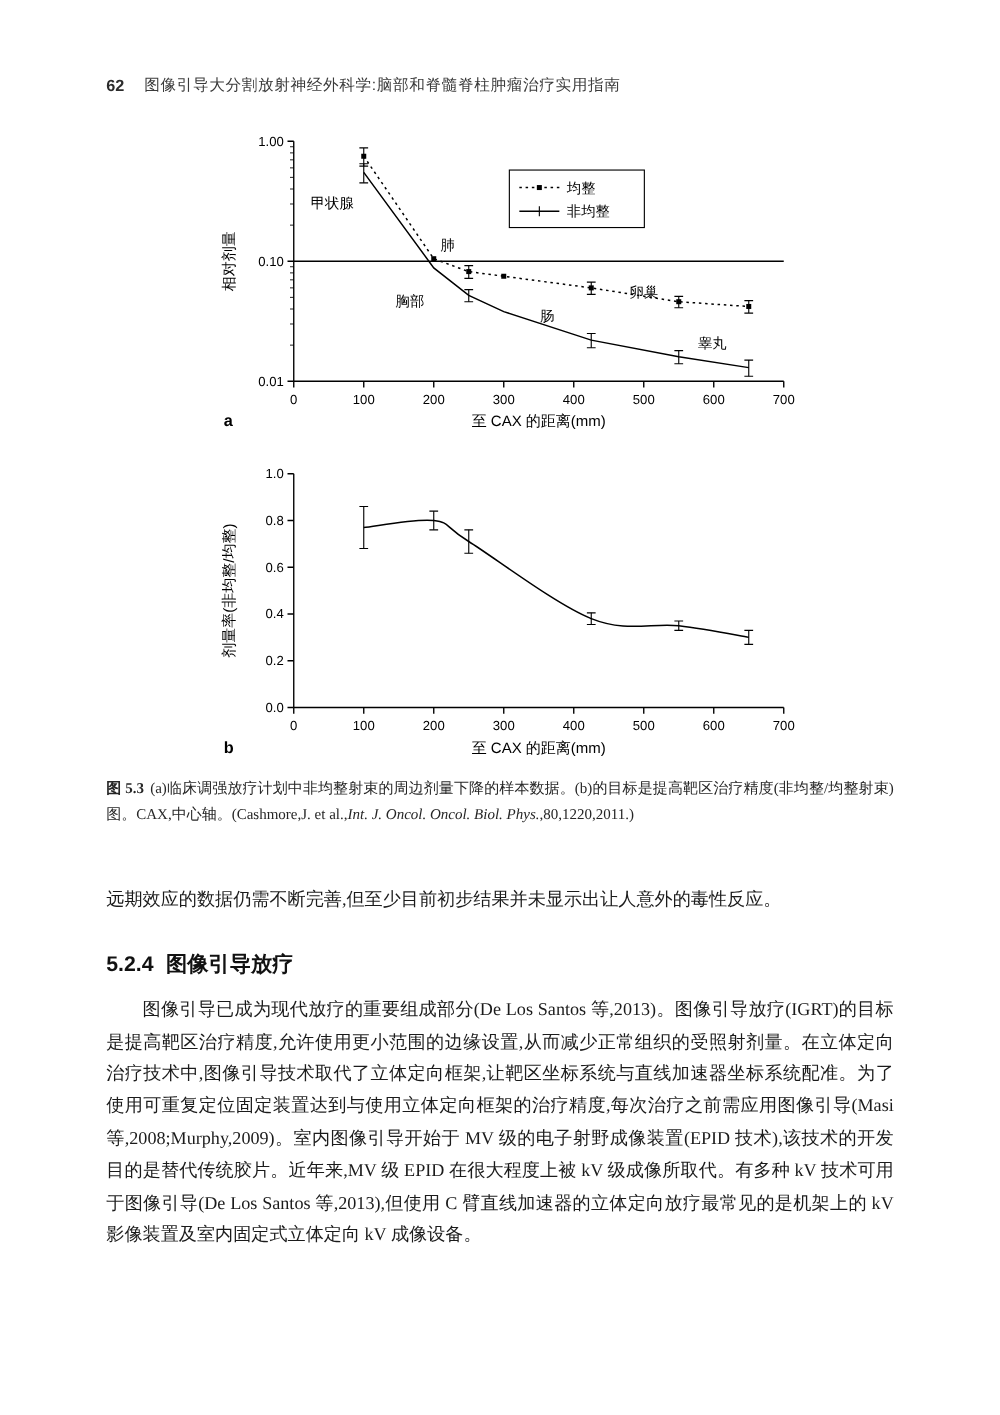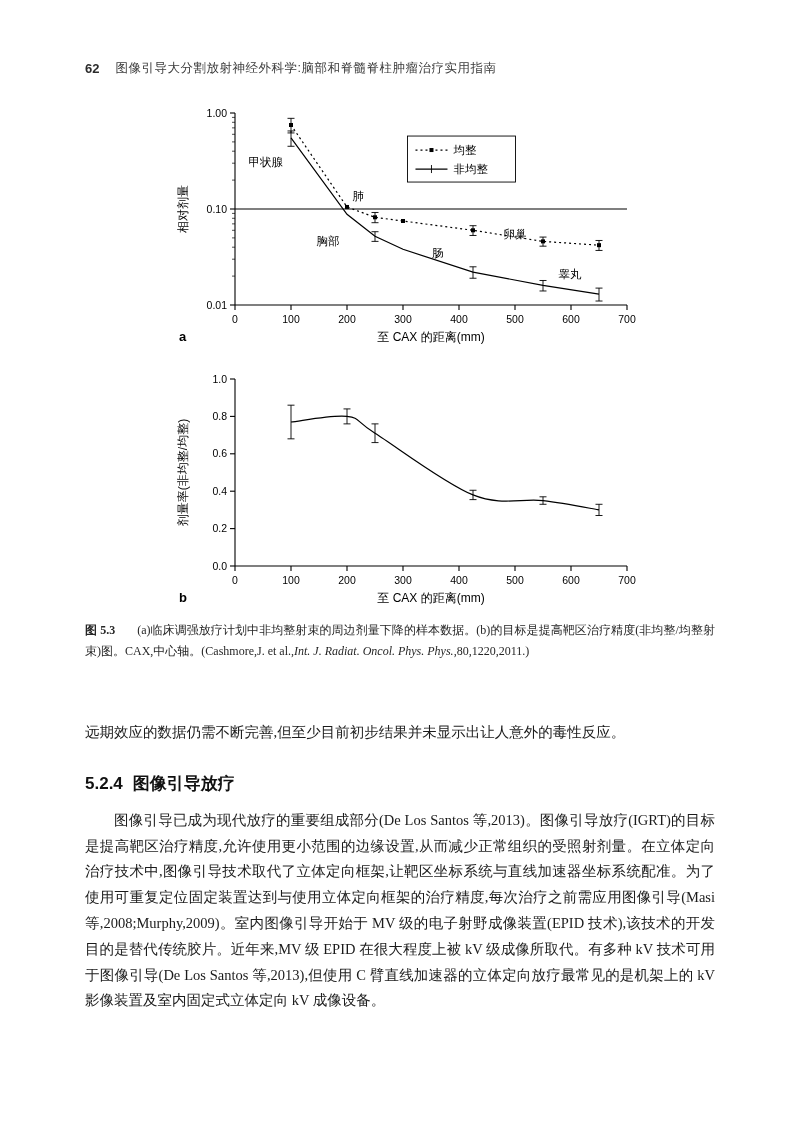--- a/index.html
+++ b/index.html
@@ -7,23 +7,23 @@
   body{width:800px;height:1132px;font-family:"Liberation Serif",serif;color:#1d1d1d;overflow:hidden}
   .page{padding:60px 85px 0 85px;width:800px;height:1132px}
   .header{display:flex;align-items:center;gap:16px;font-family:"Liberation Sans",sans-serif;
           font-size:12.5px;color:#3b3b3b;margin-bottom:22px}
   .pagenum{font-weight:bold;font-size:13px;color:#2c2c2c}
   .htitle{letter-spacing:.5px}
   .figure-block{margin-bottom:10px}
   .chart{display:block;margin-left:88px}
   .chart + .chart{margin-top:16px}
   .caption{font-size:12px;line-height:1.75;color:#262626;margin-top:10px;text-align:justify}
-  .caption b{margin-right:22px}
+  .caption b{margin-right:5px}
   .bodyp{font-size:14.5px;line-height:1.78;text-align:justify;color:#1b1b1b}
-  .cont{margin-top:58px}
+  .cont{margin-top:46px}
   .section-h{font-family:Liberation Sans, sans-serif;font-size:17px;font-weight:bold;
              color:#111;margin-top:26px;margin-bottom:13px}
   .section-h .num{margin-right:10px}
   .indent{text-indent:2em}
   
   .ax{stroke:#000;stroke-width:1.1;fill:none}
   .axm{stroke:#000;stroke-width:.7}
   .dot{stroke:#000;stroke-width:1.2;stroke-dasharray:2 3;fill:none}
   .sol{stroke:#000;stroke-width:1.2;fill:none}
   .err{stroke:#000;stroke-width:.9}
@@ -189,21 +189,21 @@
         <line x1="370" y1="131.81" x2="370" y2="139.29000000000002" class="err"></line>
         <line x1="366.5" y1="131.81" x2="373.5" y2="131.81" class="err"></line>
         <line x1="366.5" y1="139.29000000000002" x2="373.5" y2="139.29000000000002" class="err"></line>
         <line x1="426" y1="139.29000000000002" x2="426" y2="150.51" class="err"></line>
         <line x1="422.5" y1="139.29000000000002" x2="429.5" y2="139.29000000000002" class="err"></line>
         <line x1="422.5" y1="150.51" x2="429.5" y2="150.51" class="err"></line>
         <text x="258" y="237" class="axlab" text-anchor="middle">至 CAX 的距离(mm)</text>
         <text transform="translate(14 107.5) rotate(-90)" class="axlab" text-anchor="middle">剂量率(非均整/均整)</text>
         <text x="6" y="237" class="panel">b</text>
       </svg>
-    <p class="caption"><b>图 5.3</b><span>(a)临床调强放疗计划中非均整射束的周边剂量下降的样本数据。(b)的目标是提高靶区治疗精度(非均整/均整射束)图。CAX,中心轴。(Cashmore,J. et al.,</span><i>Int. J. Radiat. Oncol. Phys. Phys.</i><span>,80,1220,2011.)</span></p>
+    <p class="caption"><b>图 5.3</b><span>(a)临床调强放疗计划中非均整射束的周边剂量下降的样本数据。(b)的目标是提高靶区治疗精度(非均整/均整射束)图。CAX,中心轴。(Cashmore,J. et al.,</span><i>Int. J. Oncol. Oncol. Biol. Phys.</i><span>,80,1220,2011.)</span></p>
   </div>
 
   <p class="bodyp cont">远期效应的数据仍需不断完善,但至少目前初步结果并未显示出让人意外的毒性反应。</p>
 
   <h2 class="section-h">
     <span class="num">5.2.4</span><span>图像引导放疗</span>
   </h2>
 
   <p class="bodyp indent">图像引导已成为现代放疗的重要组成部分(De Los Santos 等,2013)。图像引导放疗(IGRT)的目标是提高靶区治疗精度,允许使用更小范围的边缘设置,从而减少正常组织的受照射剂量。在立体定向治疗技术中,图像引导技术取代了立体定向框架,让靶区坐标系统与直线加速器坐标系统配准。为了使用可重复定位固定装置达到与使用立体定向框架的治疗精度,每次治疗之前需应用图像引导(Masi 等,2008;Murphy,2009)。室内图像引导开始于 MV 级的电子射野成像装置(EPID 技术),该技术的开发目的是替代传统胶片。近年来,MV 级 EPID 在很大程度上被 kV 级成像所取代。有多种 kV 技术可用于图像引导(De Los Santos 等,2013),但使用 C 臂直线加速器的立体定向放疗最常见的是机架上的 kV 影像装置及室内固定式立体定向 kV 成像设备。</p>
 

